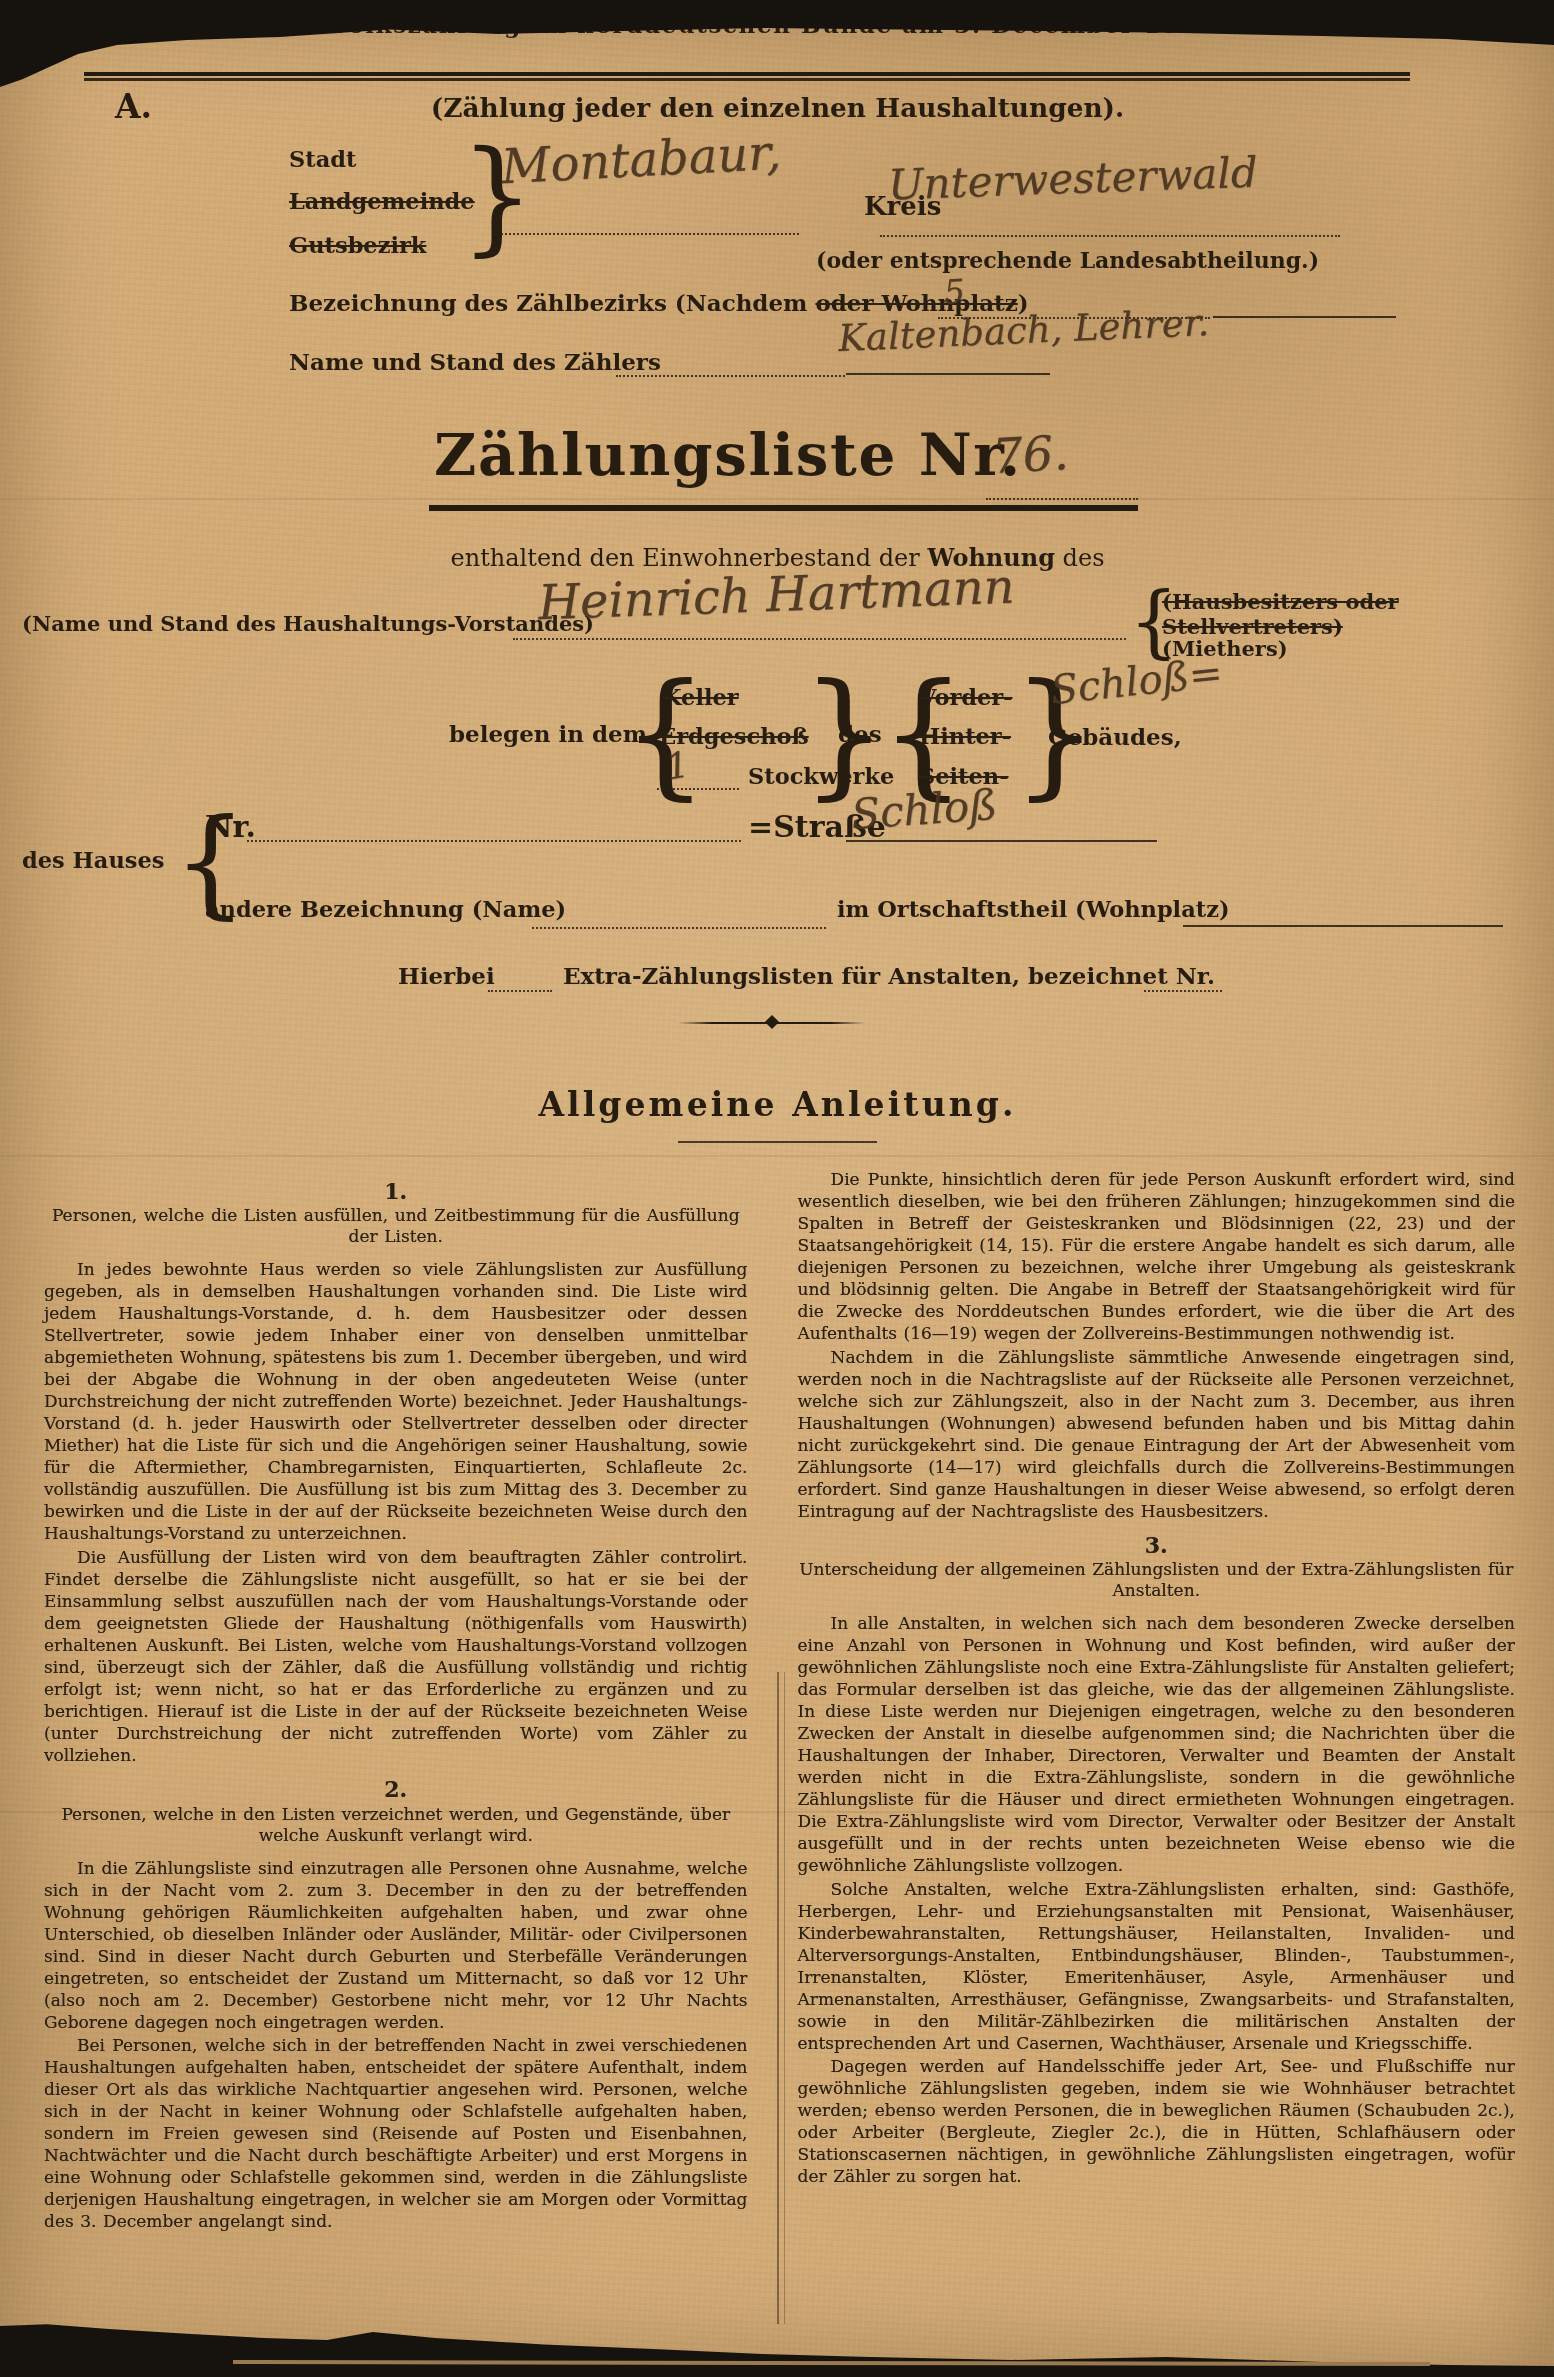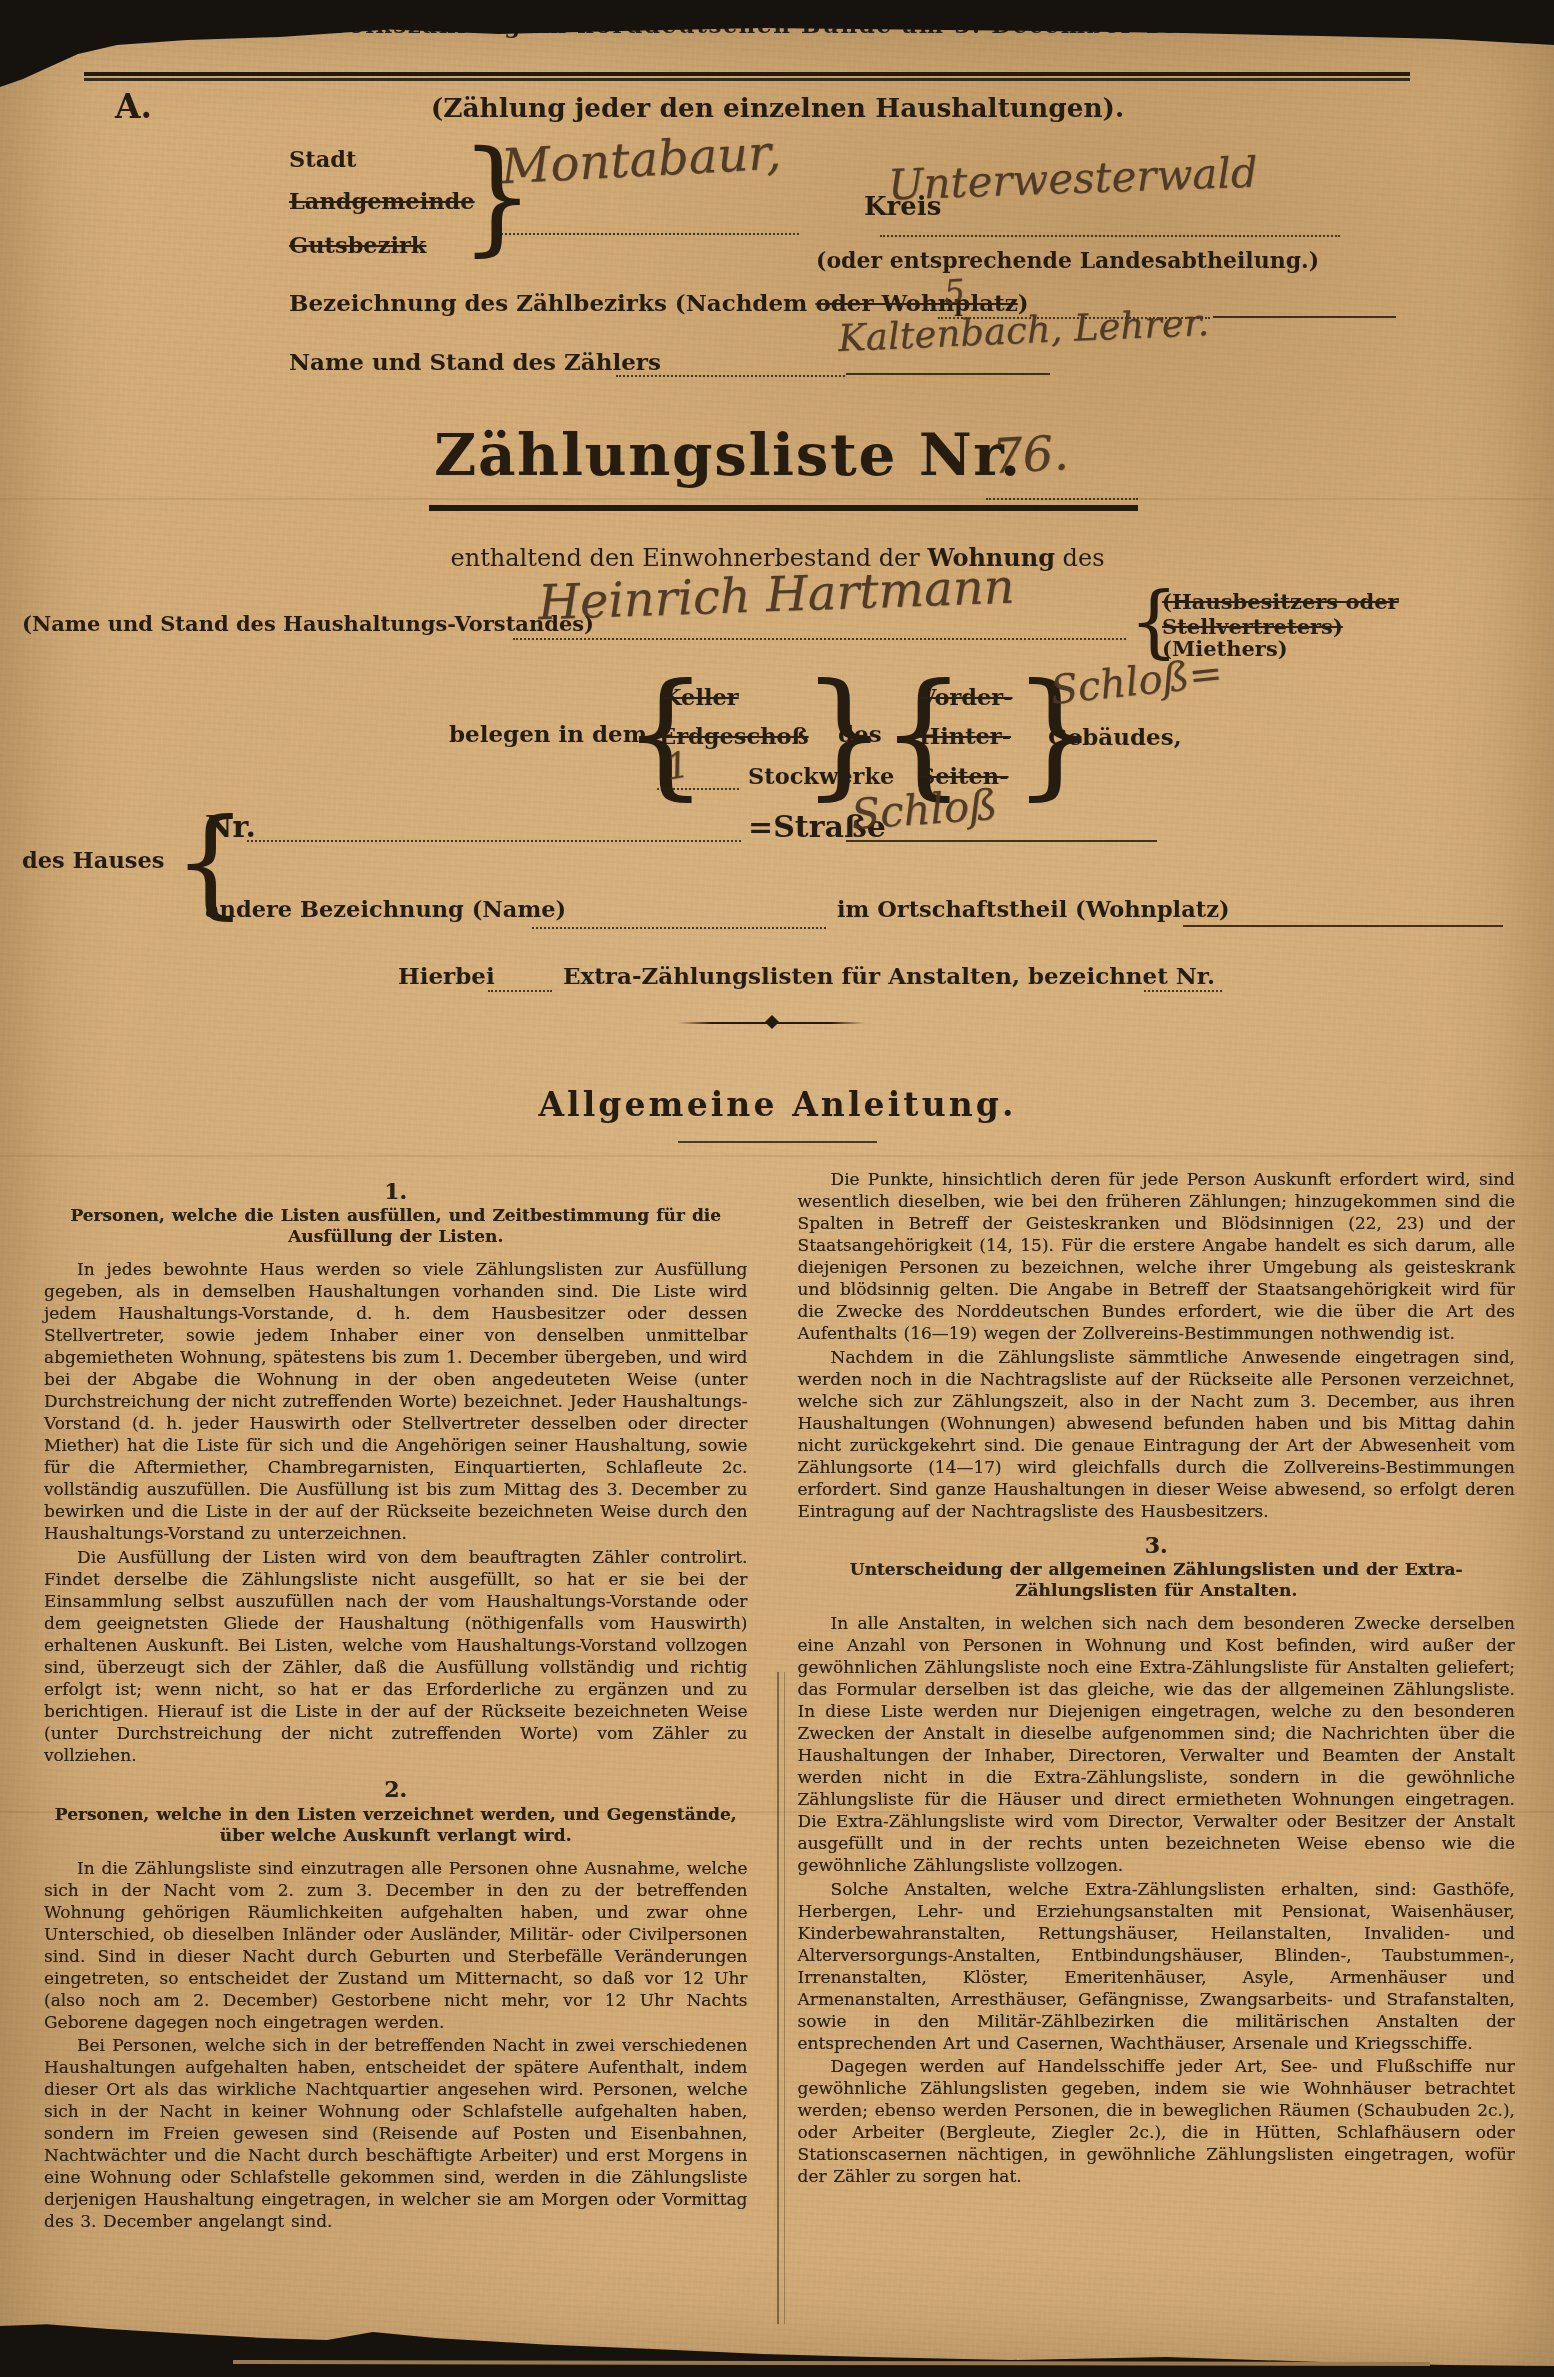--- a/index.html
+++ b/index.html
@@ -32,21 +32,21 @@
   .band-bot{position:absolute;left:0;bottom:0;width:1555px;height:62px;background:#16130f;z-index:6;
     clip-path:polygon(0 62px,0 11px,47px 9.3px,109px 14px,187px 18.7px,264px 23px,327px 25px,373px 17px,435px 23px,544px 29.5px,653px 34px,762px 39px,871px 42px,1011px 45px,1166px 42px,1322px 47px,1446px 50px,1555px 51px,1555px 62px);}
   .sliver{position:absolute;left:233px;top:2361px;width:1197px;height:3.9px;background:#99794f;z-index:7;transform:rotate(.1deg);}
   
   .cols{position:absolute;top:1168px;left:44px;width:1471px;display:flex;gap:50px;z-index:2;}
   .col{font-size:17px;line-height:22px;text-align:justify;color:#2a2014;word-spacing:1.2px;
        hyphens:auto;-webkit-hyphens:auto;text-shadow:0 0 0.4px rgba(42,32,20,.55);}
   .col-left{width:704px;}
   .col-right{width:718px;}
   .col-number{text-align:center;font-size:22px;font-weight:700;margin:12.4px 0 3.1px;text-indent:0;}
-  .col-heading{text-align:center;font-size:17px;font-weight:700;line-height:21px;margin:3.1px 0 11px;text-indent:0;}
+  .col-heading{text-align:center;font-size:17px;font-weight:400;line-height:21px;margin:3.1px 0 11px;text-indent:0;}
   .col-p{text-indent:33px;margin:0 0 1.6px;}
   .col-divider{position:absolute;left:777px;top:1672px;height:652px;width:4.7px;z-index:1;
     border-left:2.3px solid rgba(48,36,20,.50);border-right:1.6px solid rgba(48,36,20,.32);}
   .ornament-line{position:absolute;top:1022px;left:678px;width:187px;height:2.3px;
     background:linear-gradient(to right,transparent,#241b10 18%,#241b10 82%,transparent);}
   .ornament-diamond{position:absolute;top:1017px;left:767px;width:10px;height:10px;background:#241b10;transform:rotate(45deg);}
   .rule-thick{background:#241b10;}
 </style>
 </head>
 <body>

